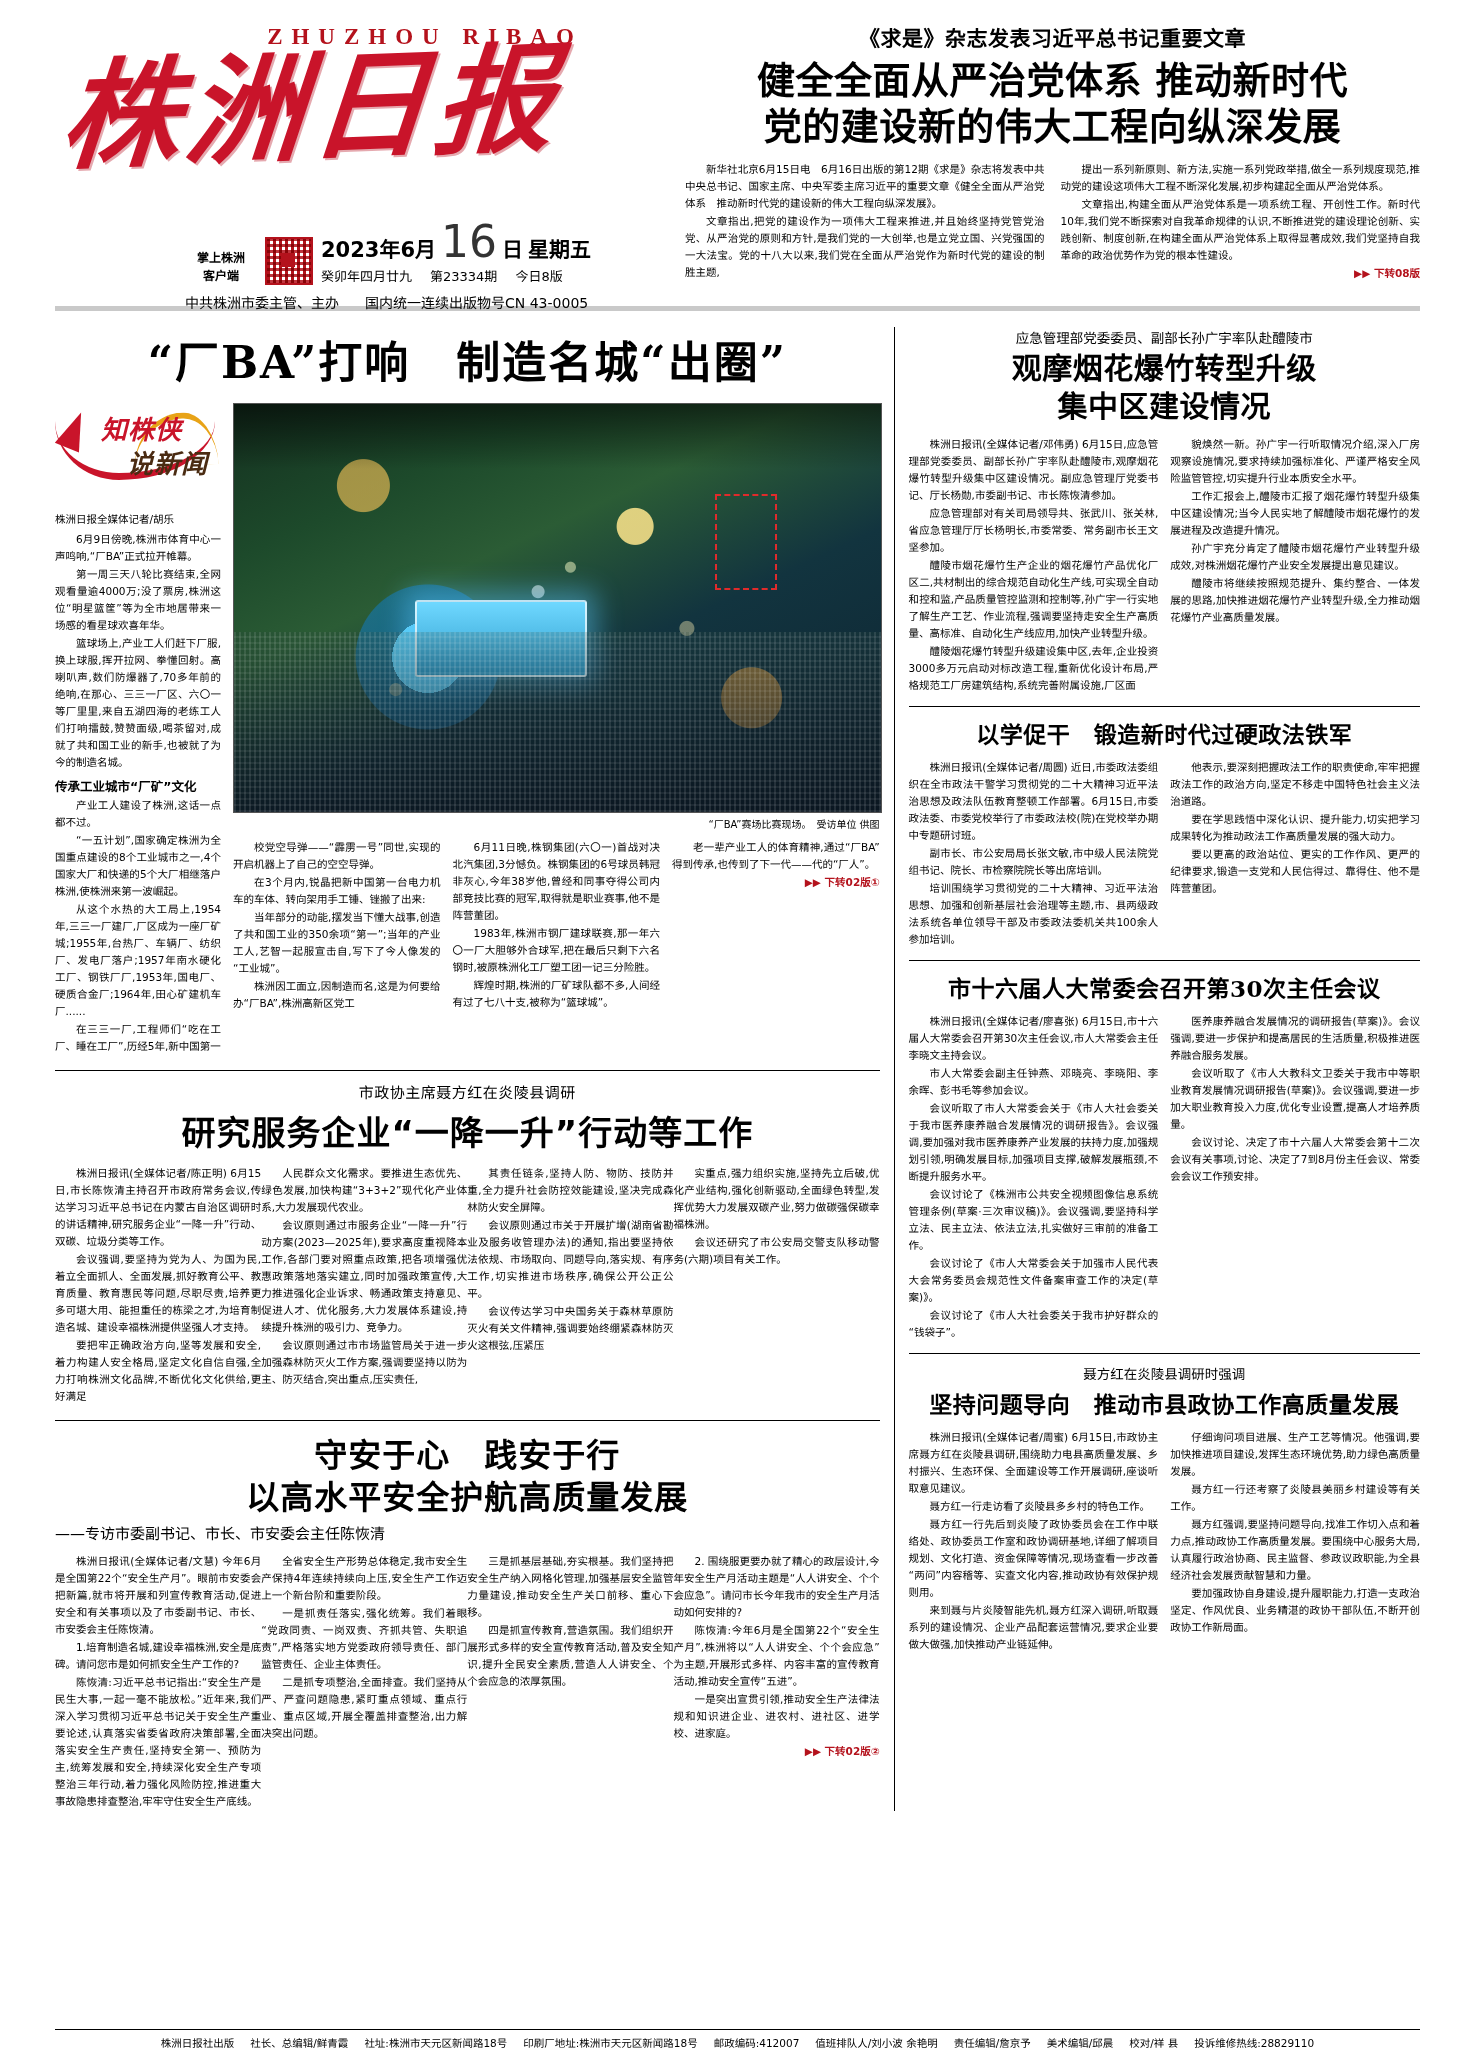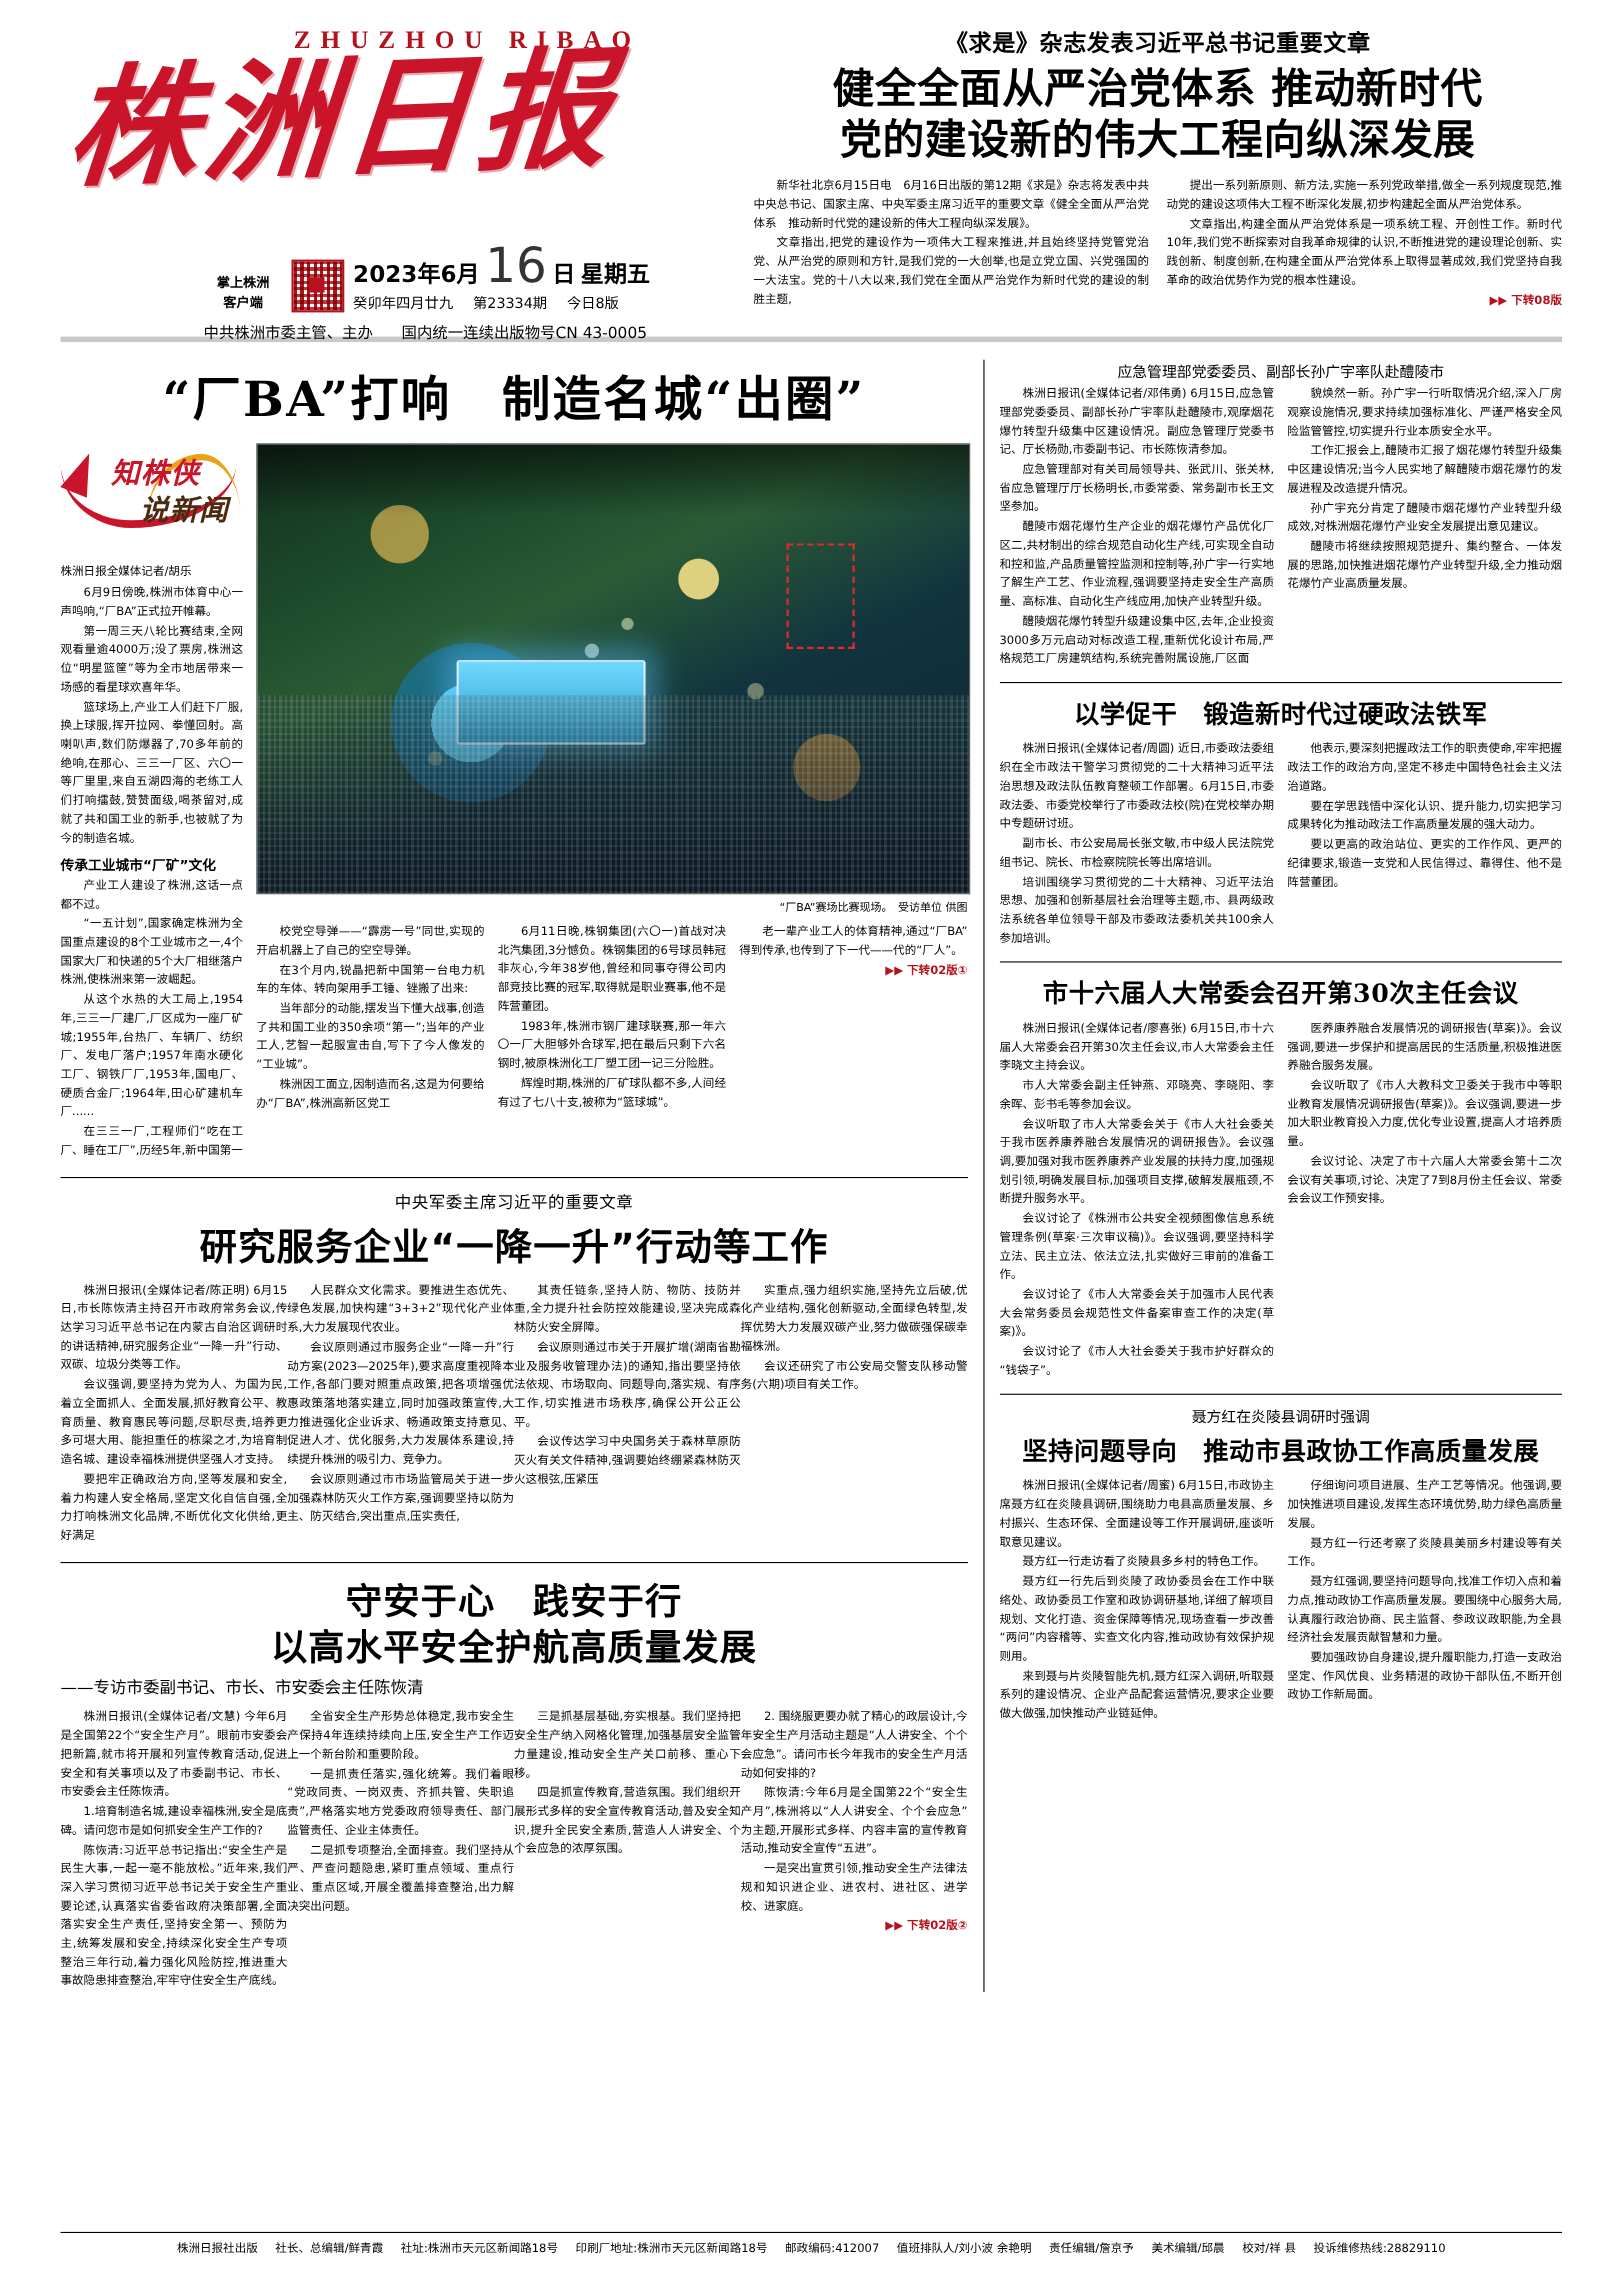--- a/index.html
+++ b/index.html
@@ -238,21 +238,21 @@
             </div>
             <div class="ctext">
               <p>老一辈产业工人的体育精神,通过“厂BA”得到传承,也传到了下一代——代的“厂人”。</p>
               <p class="jump">▶▶ 下转02版①</p>
             </div>
           </div>
         </div>
       </div>
 
       <div class="mid-block">
-        <div class="kicker">中央军委主席习近平的重要文章</div>
+        <div class="kicker">市政协主席聂方红在炎陵县调研</div>
         <div class="mid-head">研究服务企业“一降一升”行动等工作</div>
         <div class="cols4">
           <div class="ctext">
             <p>株洲日报讯(全媒体记者/陈正明) 6月15日,市长陈恢清主持召开市政府常务会议,传达学习习近平总书记在内蒙古自治区调研时的讲话精神,研究服务企业“一降一升”行动、双碳、垃圾分类等工作。</p>
             <p>会议强调,要坚持为党为人、为国为民,着立全面抓人、全面发展,抓好教育公平、教育质量、教育惠民等问题,尽职尽责,培养更多可堪大用、能担重任的栋梁之才,为培育制造名城、建设幸福株洲提供坚强人才支持。</p>
             <p>要把牢正确政治方向,坚等发展和安全,着力构建人安全格局,坚定文化自信自强,全力打响株洲文化品牌,不断优化文化供给,更好满足</p>
           </div>
           <div class="ctext">
             <p>人民群众文化需求。要推进生态优先、绿色发展,加快构建“3+3+2”现代化产业体系,大力发展现代农业。</p>
             <p>会议原则通过市服务企业“一降一升”行动方案(2023—2025年),要求高度重视降本工作,各部门要对照重点政策,把各项增强优惠政策落地落实建立,同时加强政策宣传,大力推进强化企业诉求、畅通政策支持意见、促进人才、优化服务,大力发展体系建设,持续提升株洲的吸引力、竞争力。</p>
@@ -298,20 +298,24 @@
             <p class="jump">▶▶ 下转02版②</p>
           </div>
         </div>
       </div>
     </div>
 
     <div class="right-zone">
 
       <div>
         <div class="rz-kicker">应急管理部党委委员、副部长孙广宇率队赴醴陵市</div>
+        <div class="rz-head">
+          <div>观摩烟花爆竹转型升级</div>
+          <div>集中区建设情况</div>
+        </div>
         <div class="cols2">
           <div class="ctext">
             <p>株洲日报讯(全媒体记者/邓伟勇) 6月15日,应急管理部党委委员、副部长孙广宇率队赴醴陵市,观摩烟花爆竹转型升级集中区建设情况。副应急管理厅党委书记、厅长杨勋,市委副书记、市长陈恢清参加。</p>
             <p>应急管理部对有关司局领导共、张武川、张关林,省应急管理厅厅长杨明长,市委常委、常务副市长王文坚参加。</p>
             <p>醴陵市烟花爆竹生产企业的烟花爆竹产品优化厂区二,共材制出的综合规范自动化生产线,可实现全自动和控和监,产品质量管控监测和控制等,孙广宇一行实地了解生产工艺、作业流程,强调要坚持走安全生产高质量、高标准、自动化生产线应用,加快产业转型升级。</p>
             <p>醴陵烟花爆竹转型升级建设集中区,去年,企业投资3000多万元启动对标改造工程,重新优化设计布局,严格规范工厂房建筑结构,系统完善附属设施,厂区面</p>
           </div>
           <div class="ctext">
             <p>貌焕然一新。孙广宇一行听取情况介绍,深入厂房观察设施情况,要求持续加强标准化、严谨严格安全风险监管管控,切实提升行业本质安全水平。</p>
             <p>工作汇报会上,醴陵市汇报了烟花爆竹转型升级集中区建设情况;当今人民实地了解醴陵市烟花爆竹的发展进程及改造提升情况。</p>

